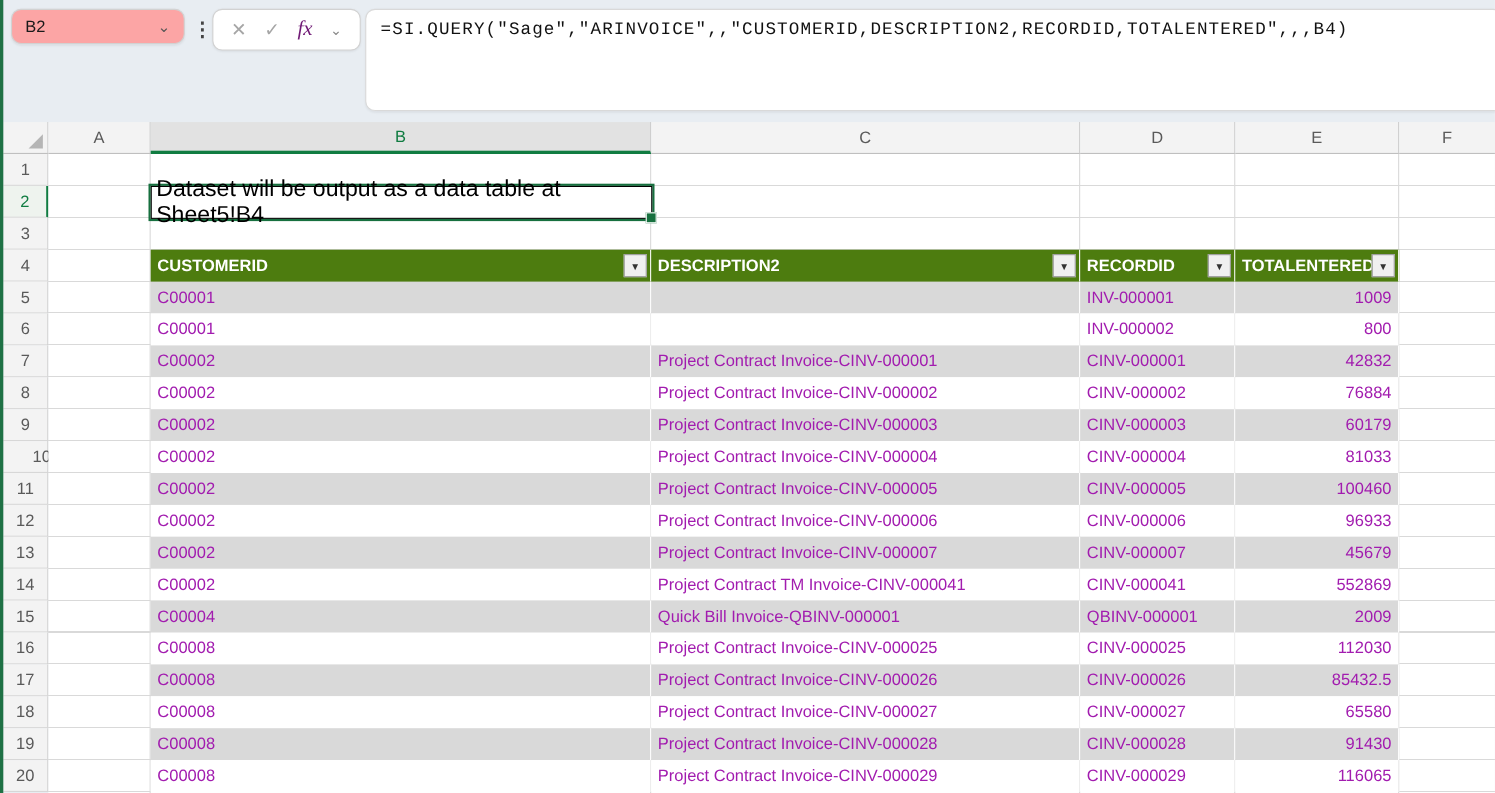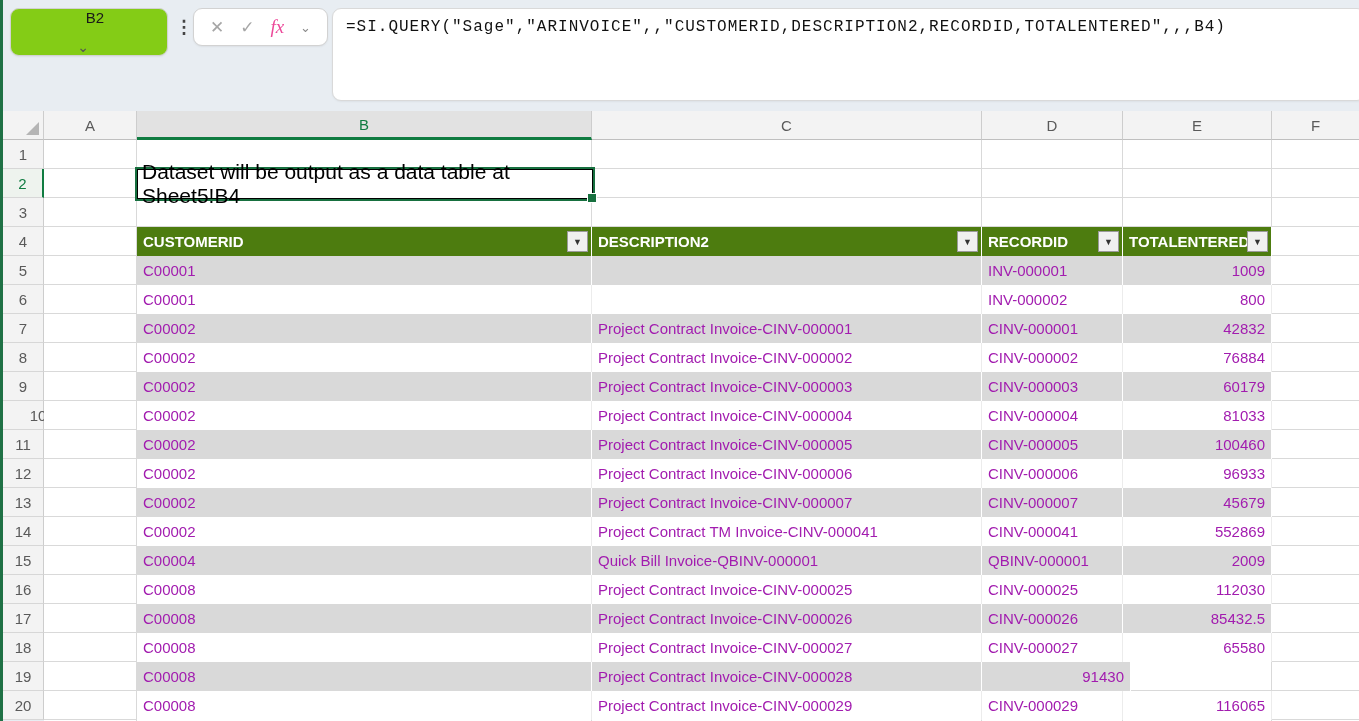--- a/index.html
+++ b/index.html
@@ -3,33 +3,33 @@
 <meta charset="utf-8">
 <style>
   html,body { margin:0; padding:0; }
   .app { position:relative; width:1359px; height:721px; background:#e8edf2;
          font-family:"Liberation Sans",sans-serif; overflow:hidden; }
 
   
   .green-stripe { position:absolute; left:0; top:0; width:3px; height:721px; background:#1f7145; z-index:60; }
 
   
-  .namebox { position:absolute; left:10px; top:8px; width:158px; height:48px; background:#84cc16;
+  .namebox { position:absolute; left:10px; top:8px; width:158px; height:32px; background:#fca5a5;
              border:1px solid #d2d2d2; border-radius:9px; box-shadow:0 1px 2px rgba(0,0,0,.06);
-             display:flex; align-items:center; box-sizing:border-box;flex-direction:column; }
+             display:flex; align-items:center; box-sizing:border-box; }
   .namebox .val { padding-left:12px; font-size:15px; color:#1a1a1a; flex:1; }
   .namebox .chev { padding-right:12px; color:#555; font-size:14px; }
 
   .dots { position:absolute; left:175px; top:14px; color:#444; font-size:18px; font-weight:bold; line-height:26px; }
 
   .fxbox { position:absolute; left:193px; top:8px; width:135px; height:38px; background:#fff;
            border:1px solid #d2d2d2; border-radius:9px; box-shadow:0 1px 2px rgba(0,0,0,.06);
            display:flex; align-items:center; justify-content:space-evenly; box-sizing:border-box; }
   .fxbox .cancel, .fxbox .enter { color:#a6a6a6; font-size:17px; }
-  .fxbox .fx { color:#ec4899; font-size:19px; font-style:italic; font-family:"Liberation Serif",serif; }
+  .fxbox .fx { color:#701a75; font-size:19px; font-style:italic; font-family:"Liberation Serif",serif; }
   .fxbox .chev { color:#8a8a8a; font-size:13px; }
 
   .formulabar { position:absolute; left:332px; top:8px; width:1034px; height:93px; background:#fff;
                 border:1px solid #d9d9d9; border-radius:9px; box-shadow:0 1px 2px rgba(0,0,0,.05);
                 box-sizing:border-box; }
   .formulabar .formula { padding:9px 13px; font-family:"Liberation Mono","DejaVu Sans Mono",monospace;
                          font-size:16px; letter-spacing:1px; color:#111; white-space:nowrap; overflow:hidden; }
 
   
   .colhdr { position:absolute; top:111px; height:29px; background:#f3f3f3;
@@ -237,20 +237,21 @@
   </div>
   <div class="trow white" style="top:633px;">
     <div class="tcell w1">C00008</div>
     <div class="tcell w2">Project Contract Invoice-CINV-000027</div>
     <div class="tcell w3">CINV-000027</div>
     <div class="tcell num w4">65580</div>
   </div>
   <div class="trow gray" style="top:662px;">
     <div class="tcell w1">C00008</div>
     <div class="tcell w2">Project Contract Invoice-CINV-000028</div>
+    <div class="tcell w3">CINV-000028</div>
     <div class="tcell num w4">91430</div>
   </div>
   <div class="trow white" style="top:691px;">
     <div class="tcell w1">C00008</div>
     <div class="tcell w2">Project Contract Invoice-CINV-000029</div>
     <div class="tcell w3">CINV-000029</div>
     <div class="tcell num w4">116065</div>
   </div>
 
   <div class="b2">

